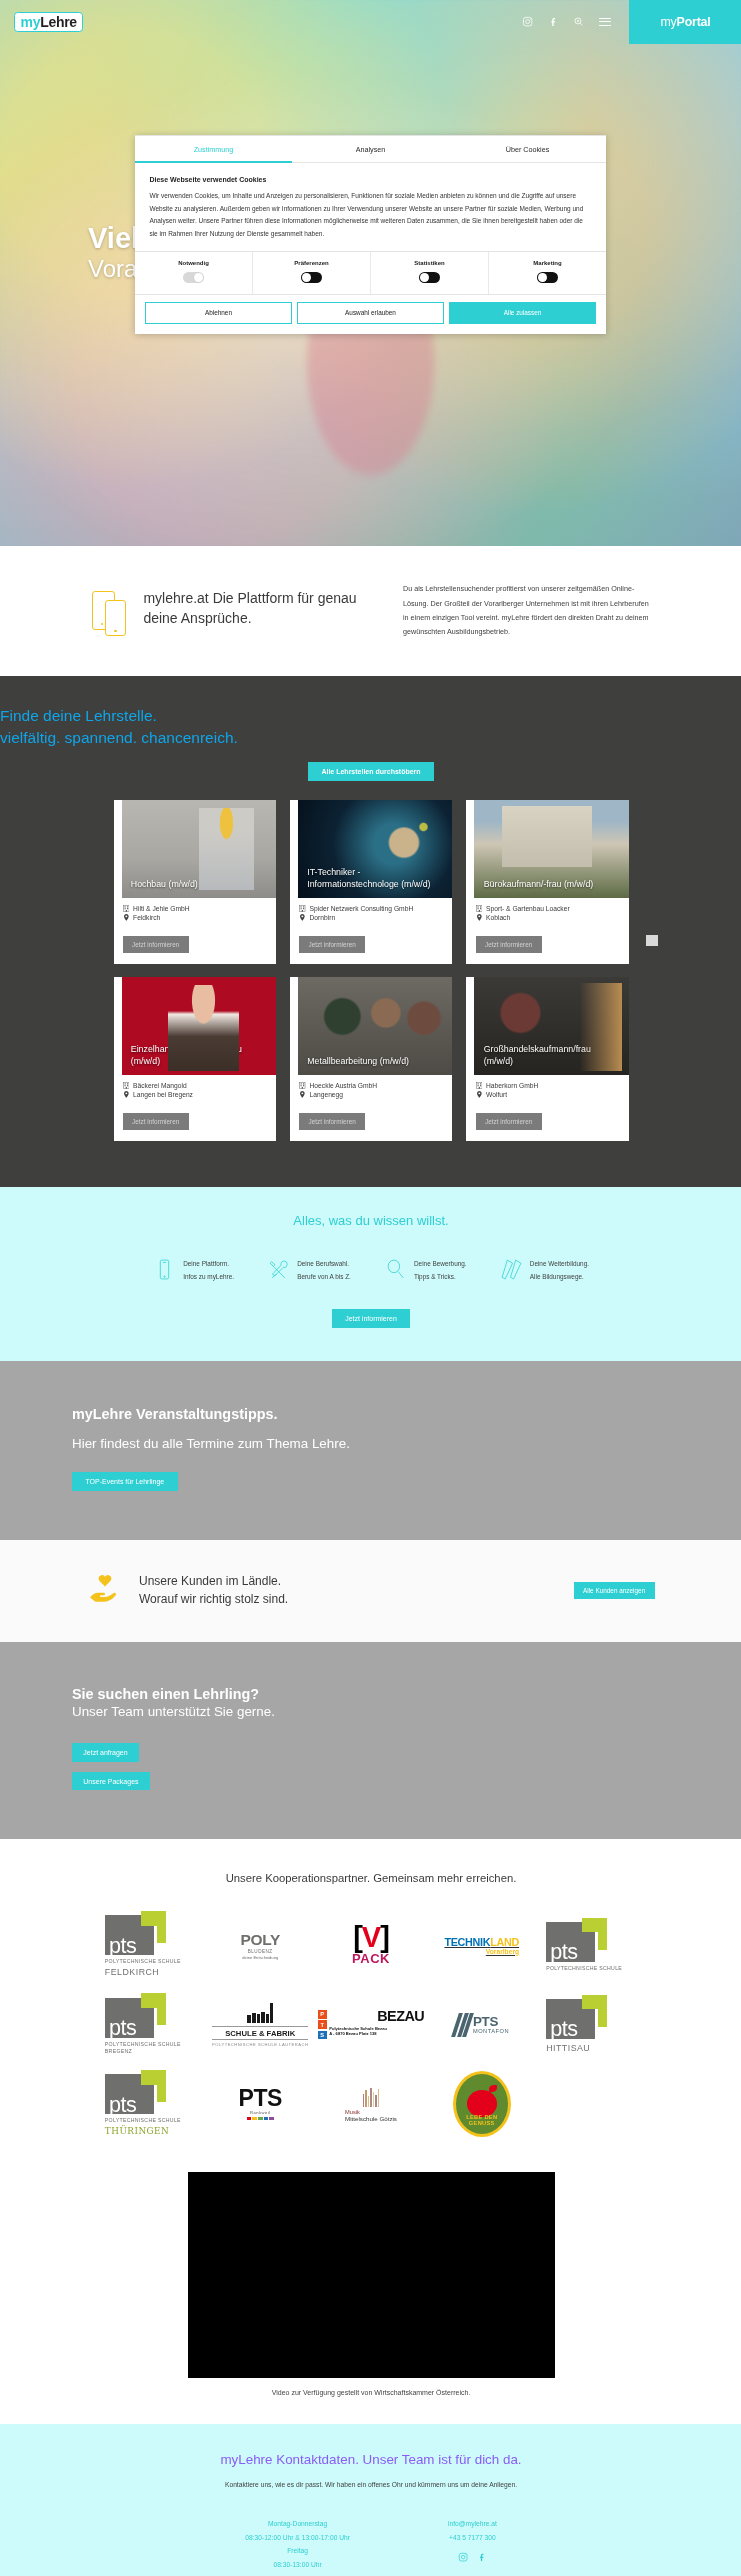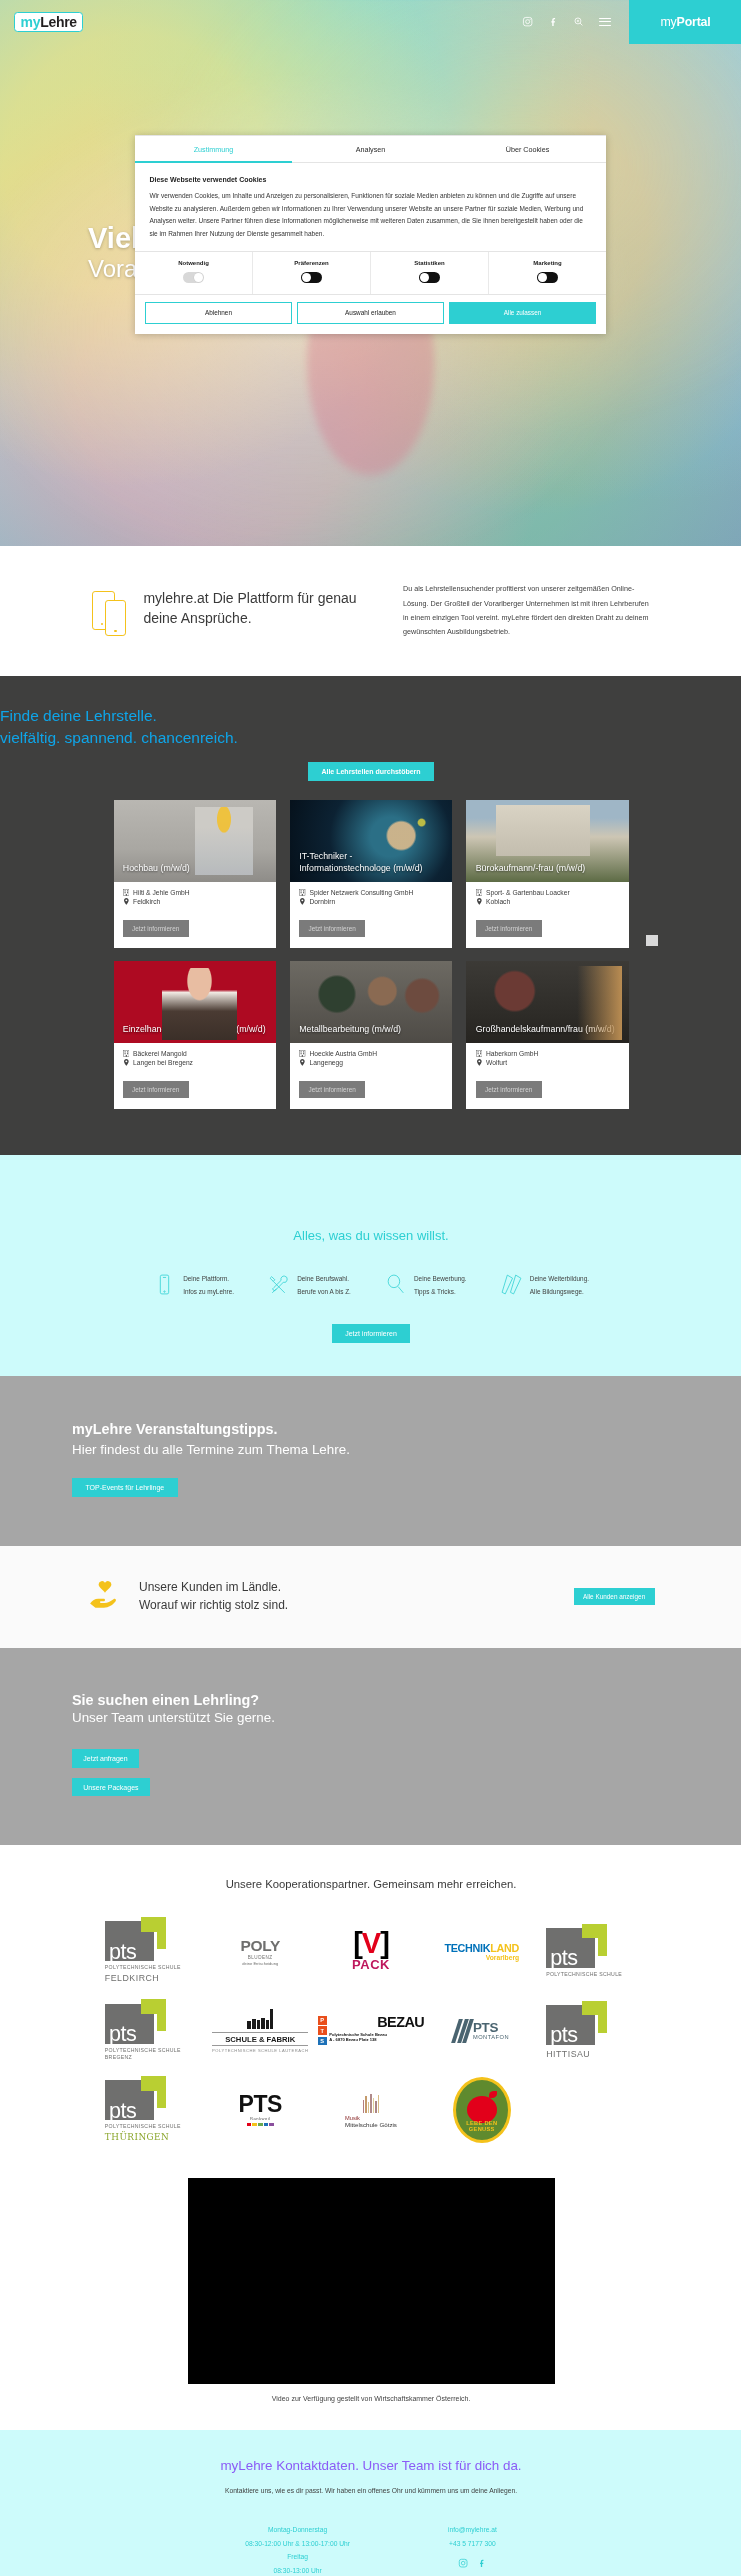--- a/index.html
+++ b/index.html
@@ -153,21 +153,21 @@
     font-size: 7px; font-weight: 700; cursor:pointer; border:none;
   }
   .lehrstelle .cta-wrap { text-align:center; margin-top: 13.4px; }
 
   .cards-grid {
     width: 515px; margin: 18.5px auto 0;
     display: grid; grid-template-columns: repeat(3, 1fr); gap: 13.4px 14.4px;
     position: relative;
   }
   .card { background:#fff; overflow:hidden; }
-  .card-img { height: 82px; position:relative; }
+  .card-img { height: 98px; position:relative;margin-left:8px; }
   .card-img .title {
     position:absolute; left:9.3px; right:9.3px; bottom: 7.2px; color:#fff;
     font-size: 8.8px; line-height: 1.35; text-shadow: 0 0.5px 2.1px rgba(0,0,0,.55);
   }
   .card-meta { padding: 7.2px 9.3px 0; }
   .card-meta div { display:flex; align-items:center; gap:3.6px; font-size:6.7px; color:#3a3a3a; margin-bottom: 1.5px;}
   .mini-icon { width:6.7px; height:7.2px; flex:none; }
   .card-foot { padding: 13.4px 9.3px 10.3px; }
   .btn-grey {
     display:inline-block; background:#7b7b7b; color:#d2d2d2; padding: 5.2px 9.3px;
@@ -185,33 +185,33 @@
   .img-buero::after{content:"";position:absolute;left:18%;top:6%;width:58%;height:62%;background:linear-gradient(180deg,#d9d3c4 0,#c3bdae 100%);}
   .img-einzel{background:#ae0a22;}
   .img-einzel::after{content:"";position:absolute;left:30%;top:8%;width:46%;height:88%;background:radial-gradient(ellipse at 50% 18%,#e8bda2 0 22%,transparent 24%),linear-gradient(180deg,transparent 30%,#f0e9e2 34%,#4a3b33 60%,#3b2f28 100%);}
   .img-metall{background:linear-gradient(180deg,#6d6a63 0,#4e4b46 100%);}
   .img-metall::after{content:"";position:absolute;left:6%;top:6%;width:88%;height:90%;background:radial-gradient(circle at 26% 38%,#2f4030 0 15%,transparent 17%),radial-gradient(circle at 58% 34%,#8a6a52 0 14%,transparent 16%),radial-gradient(circle at 86% 40%,#6d4b3f 0 12%,transparent 14%);}
   .img-gross{background:linear-gradient(180deg,#3c3a36 0,#262420 100%);}
   .img-gross::after{content:"";position:absolute;left:4%;top:6%;width:92%;height:90%;background:radial-gradient(circle at 28% 34%,#6b3a34 0 16%,transparent 18%),linear-gradient(90deg,transparent 70%,#b98c52 100%);}
 
   
   .info { background:#cdfbfb; padding: 26px 0 33px; }
-  .info h2 { text-align:center; color:#2dcfd2; font-weight:300; font-size: 13px; margin-top: 47px; }
+  .info h2 { text-align:center; color:#2dcfd2; font-weight:300; font-size: 13px; }
   .info-items { display:flex; justify-content:center; gap: 33px; margin-top: 29px;}
   .info-item { display:flex; align-items:center; gap: 7.2px; }
   .info-item .txt { font-size: 6.4px; color:#3f3f3e; line-height: 2.05; }
   .ico-line { width: 23px; height: 23px; flex:none; }
   .ico-line svg { width:100%; height:100%; fill:none; stroke:#2dcfd2; stroke-width:1.5; }
   .info .cta-wrap { text-align:center; margin-top: 26px; }
 
   
   .events { background:#a6a6a6; padding: 45px 0 49px; }
   .events-inner { width: 598px; margin: 0 auto; }
   .events h2 { color:#fff; font-size: 14.4px; font-weight:700; }
-  .events h3 { color:#fff; font-size: 13.4px; font-weight:300; margin-top: 5px;}
+  .events h3 { color:#fff; font-size: 13.4px; font-weight:300; margin-top: 14px;}
   .events .cta-wrap { margin-top: 20.6px; }
 
   
   .customers { background:#fafafa; padding: 32px 0 34px; }
   .customers-inner { width: 567px; margin:0 auto; display:flex; align-items:center; gap: 17.5px;}
   .heart-hand { width: 34px; height: 34px; flex:none; }
   .heart-hand svg { width:100%; height:100%; fill:#f4c21b; }
   .customers h2 { font-size: 12px; font-weight:400; color:#3a3a3a; line-height:1.5; flex:1;}
   .btn-cyan.sm { padding: 5.2px 9.3px; font-size: 6.4px; font-weight:400; }
 
@@ -242,21 +242,21 @@
   .logo-poly { text-align:center; }
   .logo-poly .p1 { font-size:15.5px; font-weight:700; color:#6f6f6e; letter-spacing:-0.3px;}
   .logo-poly .p2 { font-size:4.6px; color:#6f6f6e; letter-spacing:0.5px;}
   .logo-poly .p3 { font-size:4.1px; color:#6f6f6e; margin-top:1px;}
 
   .logo-vpack { text-align:center; }
   .logo-vpack .brack { font-size:29px; font-weight:700; color:#000; line-height:.9; letter-spacing:-1px;}
   .logo-vpack .brack span { color:#e2001a; }
   .logo-vpack .pk { font-size:13px; font-weight:700; color:#be185d; letter-spacing:0.5px; margin-top:1px;}
 
-  .logo-technik { text-align:center; }
+  .logo-technik { text-align:center;text-decoration:underline; }
   .logo-technik .t1 { font-size:10.8px; font-weight:700; letter-spacing:-0.3px;}
   .logo-technik .t1 .a { color:#0071b9; }
   .logo-technik .t1 .b { color:#f4c21b; }
   .logo-technik .t2 { font-size:6.7px; font-weight:700; color:#f4c21b; text-align:right;}
 
   .logo-sf { text-align:center; }
   .logo-sf .bldg { height:20.6px; display:flex; align-items:flex-end; justify-content:center; gap:1px;}
   .logo-sf .bldg i { display:block; background:#1a1a1a; width:3.6px;}
   .logo-sf .s1 { font-size:7.7px; font-weight:700; color:#1a1a1a; margin-top:3.1px; border-top:0.5px solid #999; border-bottom:0.5px solid #999; padding:1.5px 0;}
   .logo-sf .s2 { font-size:4.1px; color:#8a8a8a; letter-spacing:0.5px; margin-top:1.5px;}

